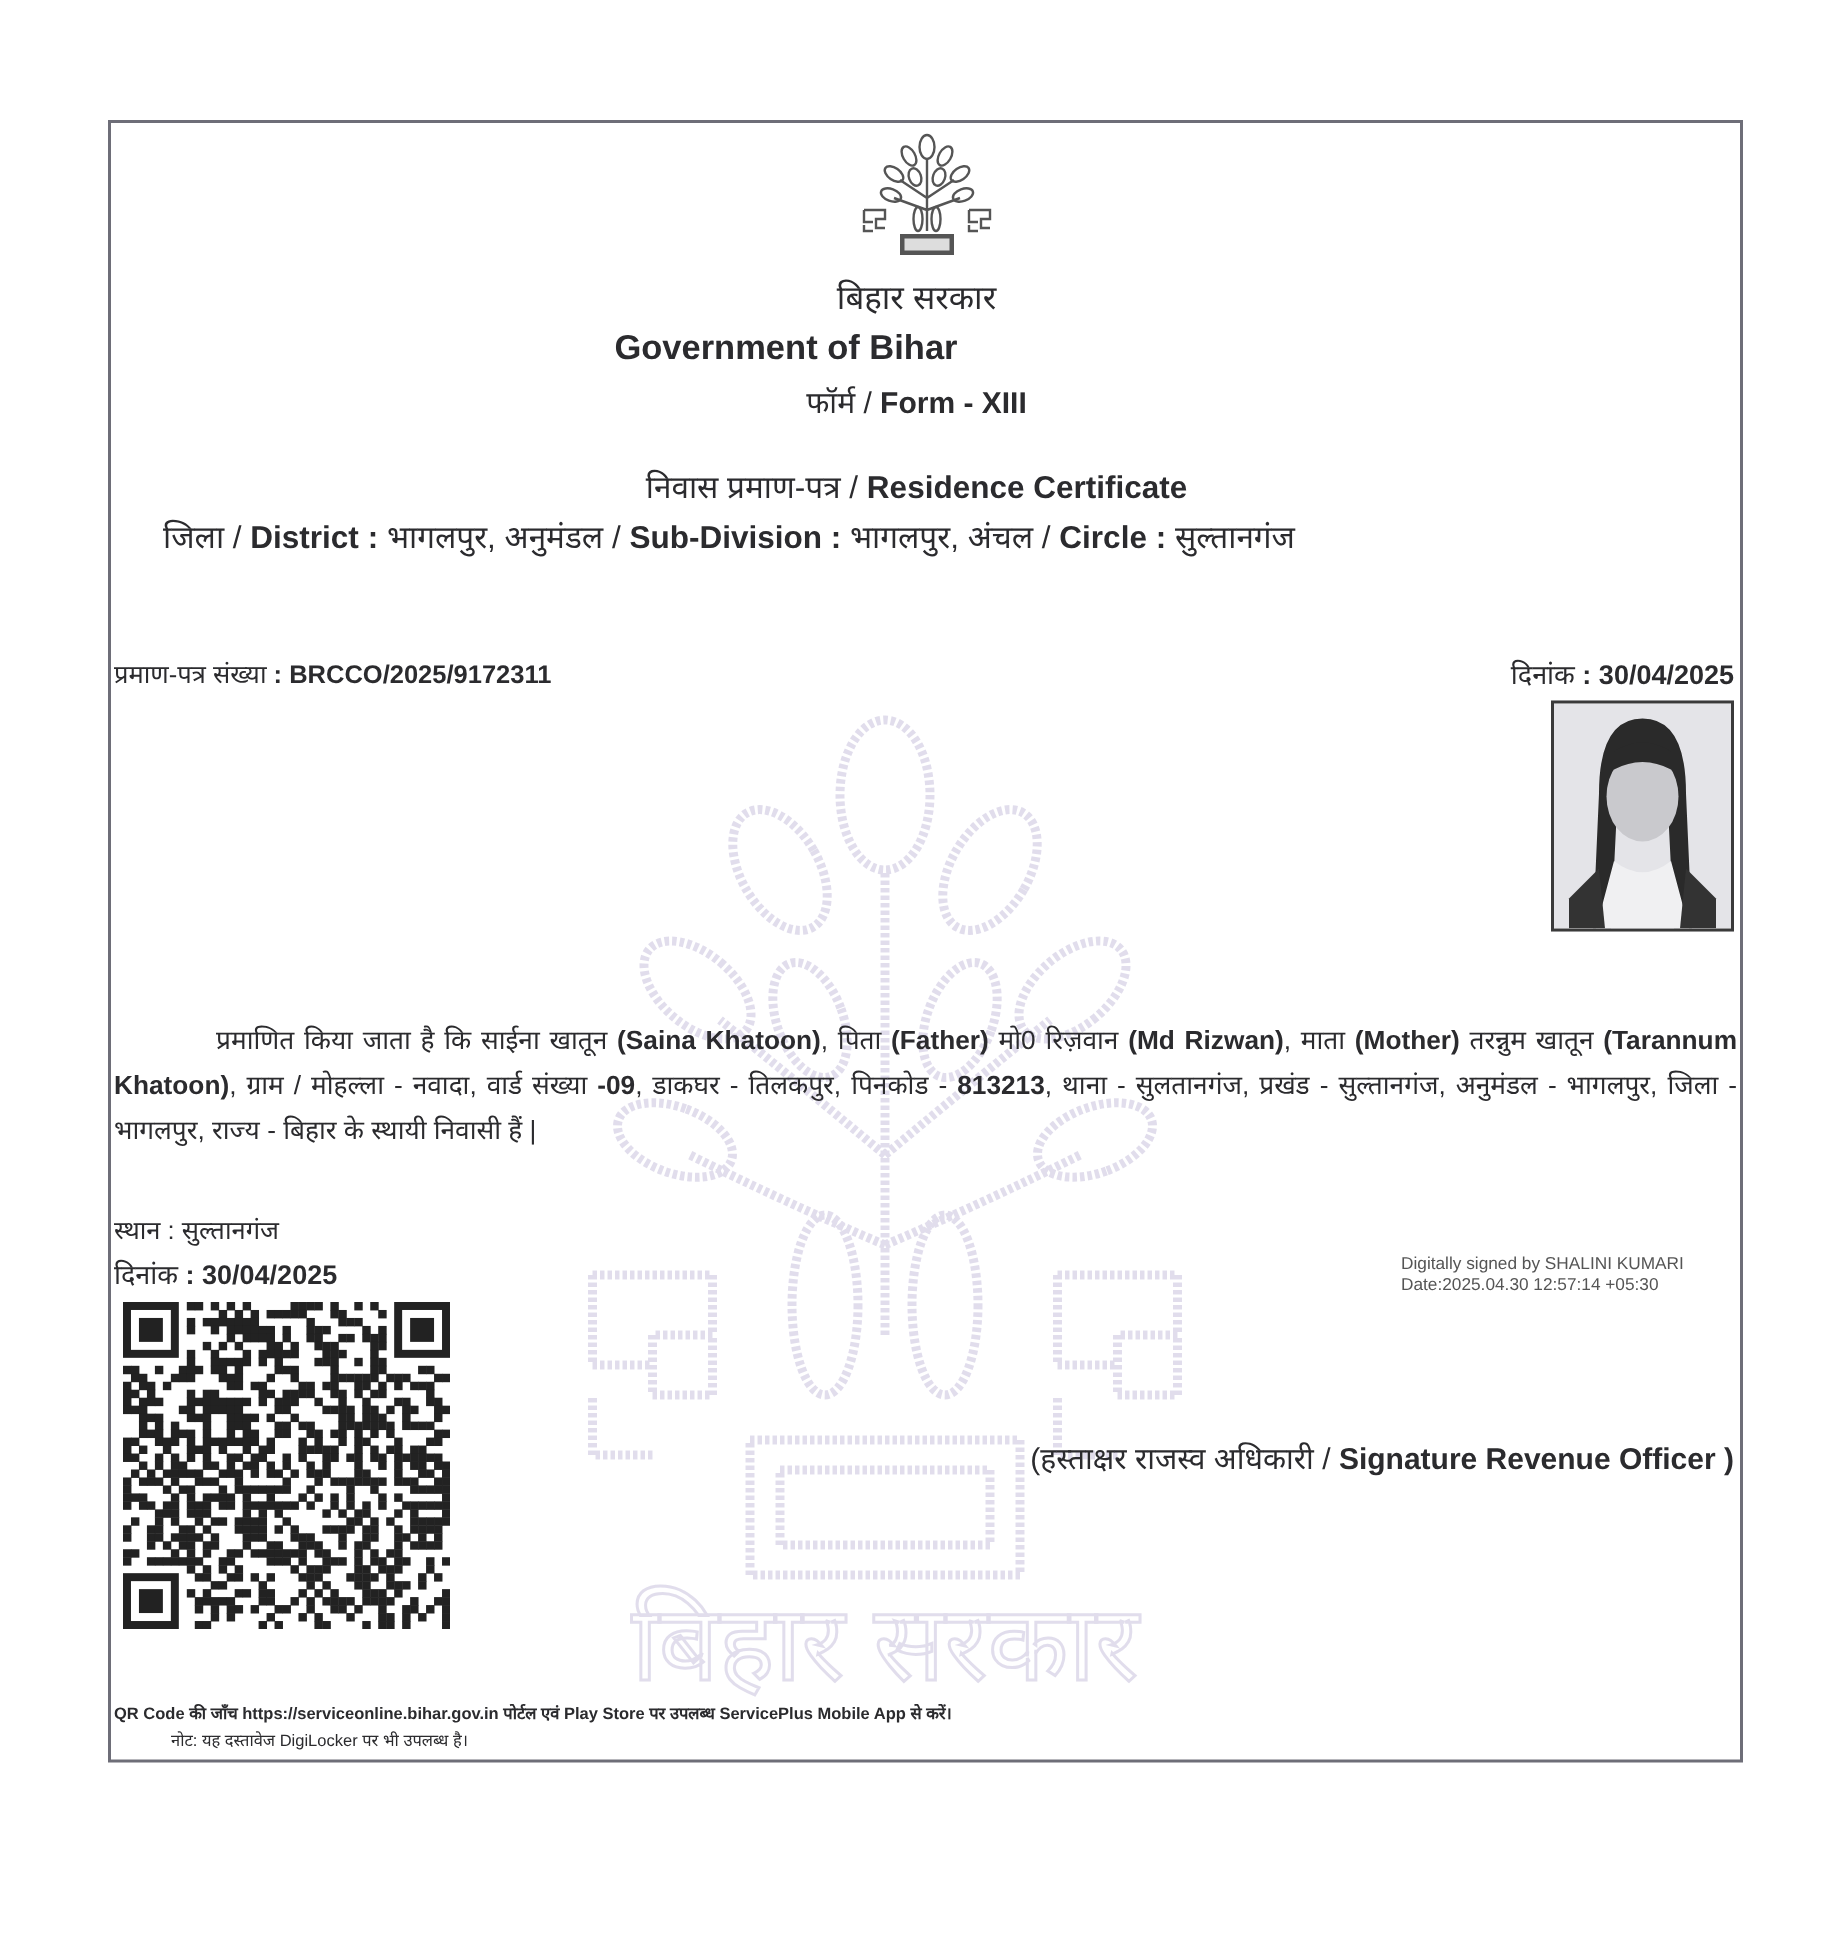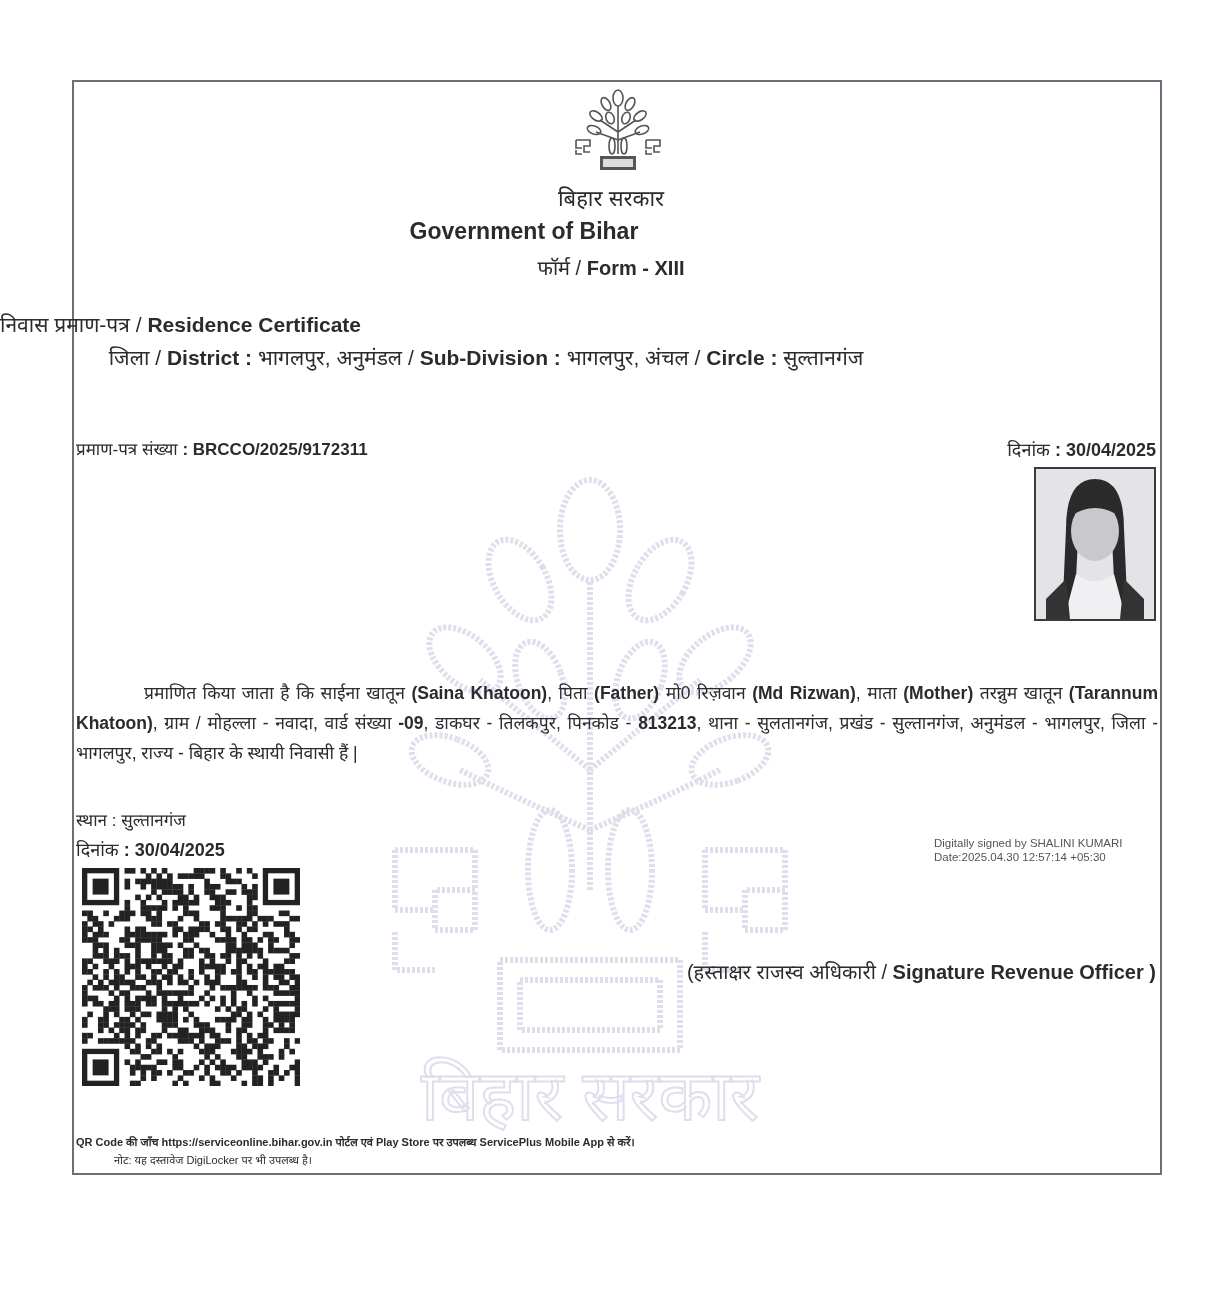--- a/index.html
+++ b/index.html
@@ -7,21 +7,21 @@
          font-family:"Liberation Sans", sans-serif; color:#2b2b2e; }
   .frame { position:absolute; left:72px; top:80px; width:1090px; height:1095px;
            border:2px solid #6e6e78; box-sizing:border-box; }
   .abs { position:absolute; white-space:nowrap; }
   .b { font-weight:bold; }
   .emblem { position:absolute; left:570px; top:88px; width:96px; height:86px; }
   .watermark { position:absolute; left:370px; top:470px; width:440px; height:680px; opacity:0.55; }
   .hindi-title { left:0; width:1222px; text-align:center; top:182px; font-size:22px; }
   .eng-title { left:0; width:1048px; text-align:center; top:218px; font-size:23px; font-weight:bold; }
   .form-title { left:0; width:1222px; text-align:center; top:254px; font-size:20px; }
-  .cert-title { left:0; width:1222px; top:310px; font-size:21px; }
+  .cert-title { left:0; width:1222px; text-align:center; top:310px; font-size:21px; }
   .district-line { left:0; width:972px; text-align:center; top:343px; font-size:21px; }
   .cert-no { left:76px; top:437px; font-size:17px; }
   .date-top { right:66px; top:437px; font-size:18px; }
   .photo { position:absolute; left:1034px; top:467px; width:122px; height:154px;
            border:2px solid #3a3a3a; box-sizing:border-box; background:#e8e8ea; overflow:hidden; }
   .body-text { position:absolute; left:76px; top:678px; width:1082px; font-size:17.5px; line-height:30px;
                text-align:justify; text-indent:68px; }
   .place { left:76px; top:808px; font-size:17px; }
   .date-bottom { left:76px; top:837px; font-size:18px; }
   .digsig { left:896px; top:836px; font-size:11.5px; line-height:14px; color:#555;margin-left:38px; }

